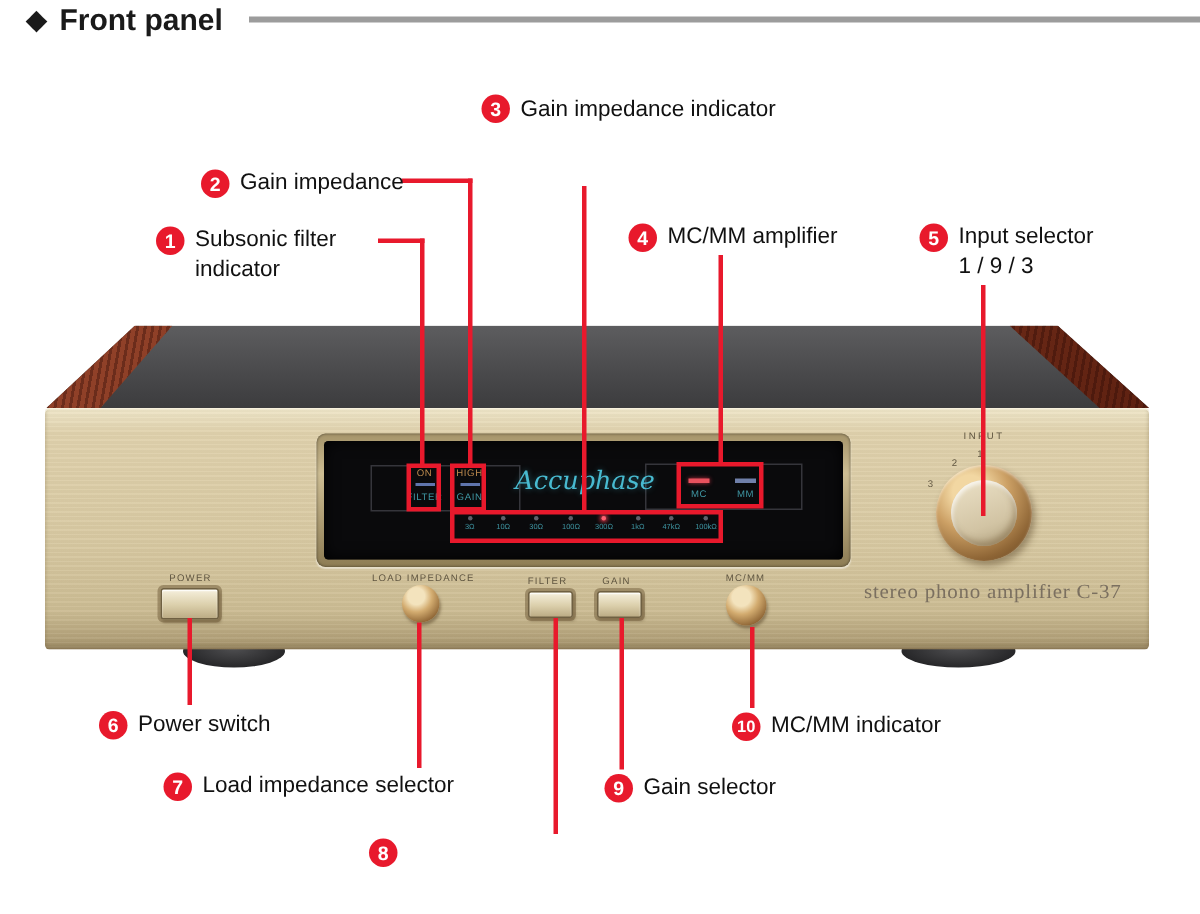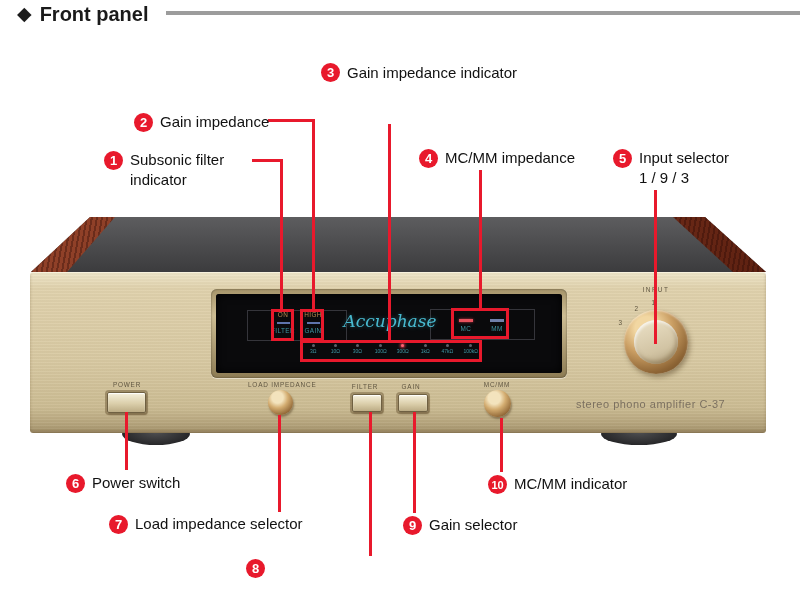--- a/index.html
+++ b/index.html
@@ -86,22 +86,22 @@
         border-radius:50%;
         background:radial-gradient(circle at 35% 28%, #f2d7a2 0 18%, #cb9f64 42%, #8f6636 72%, #5d3e1b 100%);
         box-shadow:2px 3px 5px rgba(80,60,30,.45), inset 0 1px 2px rgba(255,255,255,.5); }
   .knob-big-inner { position:absolute; left:634px; top:320px; width:44px; height:44px; z-index:5;
         border-radius:50%;
         background:linear-gradient(160deg,#ece2c8,#d2c4a4 65%,#b4a583);
         box-shadow:inset 1px 2px 3px rgba(255,255,255,.75), inset -2px -3px 4px rgba(120,95,60,.5); }
   .knob-mark { position:absolute; z-index:4; font-size:8px; line-height:8px; color:#5f5540;
         transform:scale(.8); white-space:nowrap; }
 
-  .model-text { position:absolute; left:576px; top:398px; width:175px; z-index:4;
-        font-family:Liberation Sans, sans-serif; font-size:11px; letter-spacing:.5px;
+  .model-text { position:absolute; left:576px; top:388px; width:175px; z-index:4;
+        font-family:Liberation Serif, serif; font-size:14px; letter-spacing:.5px;
         color:#7b7060; white-space:nowrap; transform:scaleY(.95); }
 </style>
 </head>
 <body>
 
 <div class="stage">
 
   <div class="hdr">
     <span class="diamond">◆</span>
     <span class="title">Front panel</span>
@@ -233,21 +233,21 @@
   <div class="callout" style="left:321px; top:62px;">
     <span class="co-num">3</span>
     <span class="co-text" style="line-height:21px;">
       <span>Gain impedance indicator</span><br>
       <br>
     </span>
   </div>
 
   <div class="callout" style="left:419px; top:148px;">
     <span class="co-num">4</span>
-    <span class="co-text">MC/MM impedance</span>
+    <span class="co-text">MC/MM amplifier</span>
   </div>
 
   <div class="callout" style="left:613px; top:148px;">
     <span class="co-num">5</span>
     <span class="co-text">
       <span>Input selector</span><br>
       <span>1 / 9 / 3</span>
     </span>
   </div>
 

